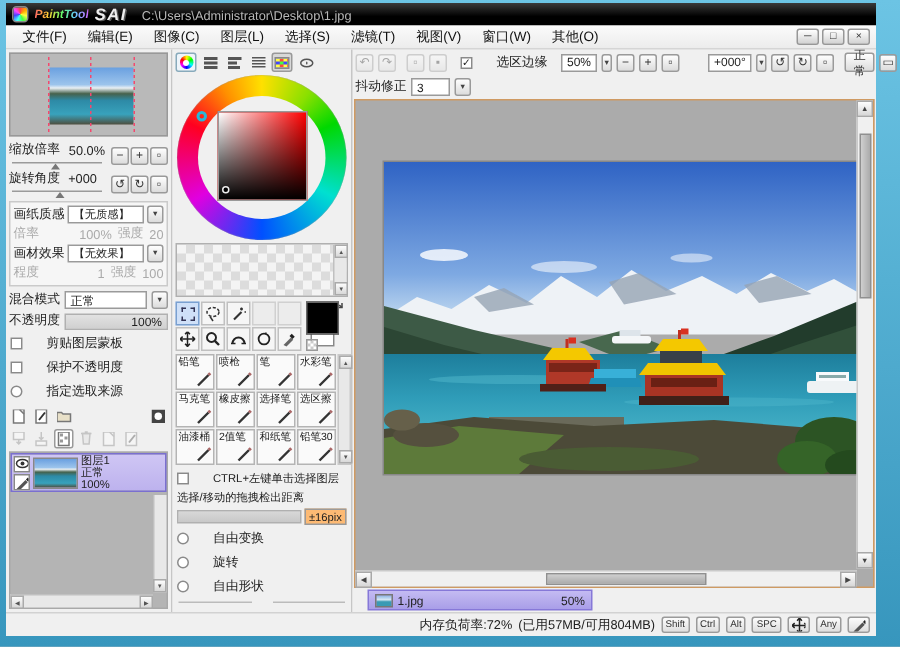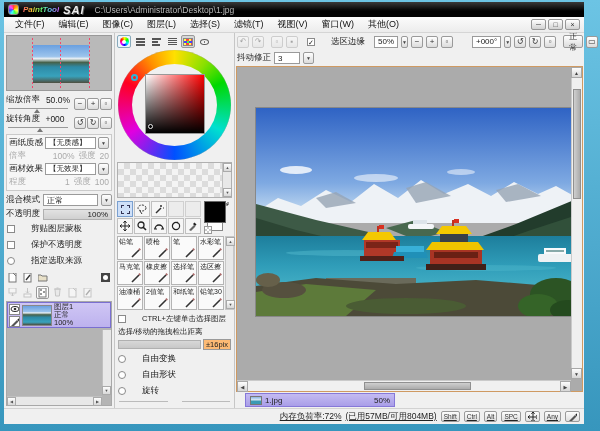--- a/index.html
+++ b/index.html
@@ -179,21 +179,21 @@
 
   .tabbar { height:16px; flex:0 0 16px; display:flex; align-items:center; padding:1px 0 1px 10px; background:#f0f0f0; }
   .doctab { width:150px; height:14px; background:linear-gradient(180deg,#c4bbf2,#aá0e8);
             background:linear-gradient(180deg,#c4bbf2,#a99ee8); border:1px solid #8678d8; display:flex;
             align-items:center; gap:3px; padding:0 4px; font-size:8px; }
   .doc-ico { width:12px; height:9px; border:1px solid #777;
              background:linear-gradient(180deg,#8ab4e4 0%,#d8e8f4 40%,#3a9ab4 60%,#3a9ab4 100%); }
 
   
   .statusbar { height:16px; flex:0 0 16px; background:#f0f0f0; border-top:1px solid #d2d2d2; display:flex;
-               align-items:center; justify-content:flex-end; gap:4px; padding:0 4px;text-decoration:underline; }
+               align-items:center; justify-content:flex-end; gap:4px; padding:0 4px; }
   .status-text { font-size:8.5px; color:#222; }
   .keybtn { background:linear-gradient(180deg,#fcfcfc,#dedede); border:1px solid #9a9a9a; border-radius:2px;
             font-size:6.5px; padding:0 2px; height:11px; display:inline-flex; align-items:center; color:#333; }
 </style>
 </head>
 <body>
 
 <svg width="0" height="0" style="position:absolute">
   <defs>
     <g id="i-page">
@@ -643,25 +643,25 @@
           <div class="track"></div>
           <div class="pixbox">±16pix</div>
         </div>
 
         <div class="checkrow">
           <div class="rdot"></div>
           <span class="lbl">自由变换</span>
         </div>
         <div class="checkrow">
           <div class="rdot"></div>
-          <span class="lbl">自由形状</span>
+          <span class="lbl">旋转</span>
         </div>
         <div class="checkrow">
           <div class="rdot"></div>
-          <span class="lbl">旋转</span>
+          <span class="lbl">自由形状</span>
         </div>
 
         <div class="mid-divider">
             <i></i>
             <i></i>
           </div>
       </div>
 
       <div class="canvas-col">
 

